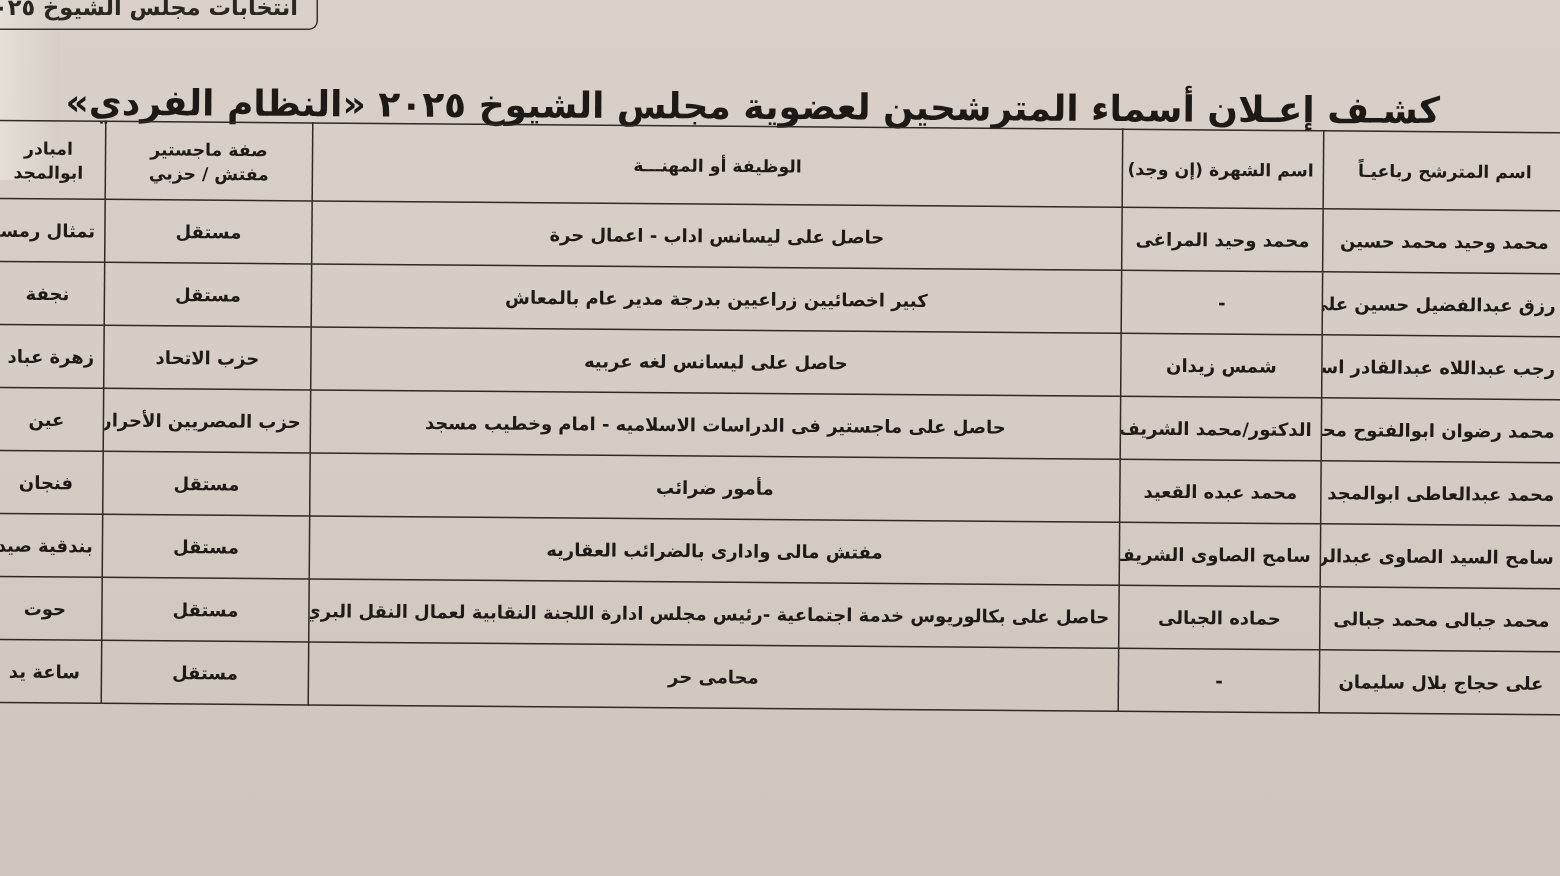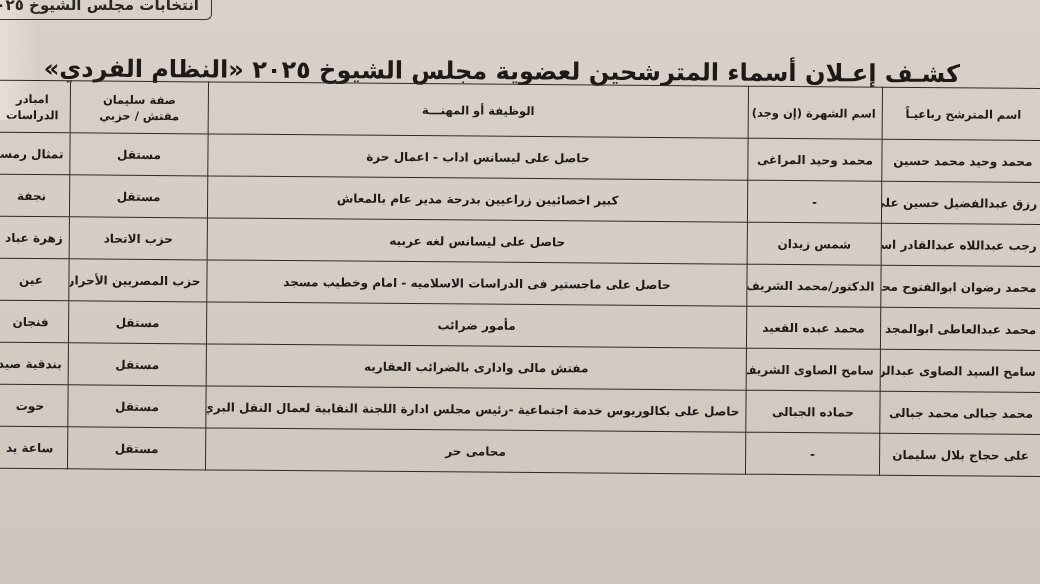--- a/index.html
+++ b/index.html
@@ -47,26 +47,26 @@
           <col class="c-occ">
           <col class="c-type">
           <col class="c-sym">
       </colgroup>
       <thead>
         <tr>
           <th>اسم المترشح رباعيـاً</th>
           <th>اسم الشهرة (إن وجد)</th>
           <th>الوظيفة أو المهنـــة</th>
           <th>
-            <div>صفة سليمان</div>
+            <div>صفة ماجستير</div>
             <div>مفتش / حزبي</div>
           </th>
           <th>
             <div>امبادر</div>
-            <div>الدراسات</div>
+            <div>ابوالمجد</div>
           </th>
         </tr>
       </thead>
       <tbody>
         <tr>
           <td>محمد وحيد محمد حسين</td>
           <td>محمد وحيد المراغى</td>
           <td class="occ">حاصل على ليسانس اداب - اعمال حرة</td>
           <td>مستقل</td>
           <td>تمثال رمسيس</td>

